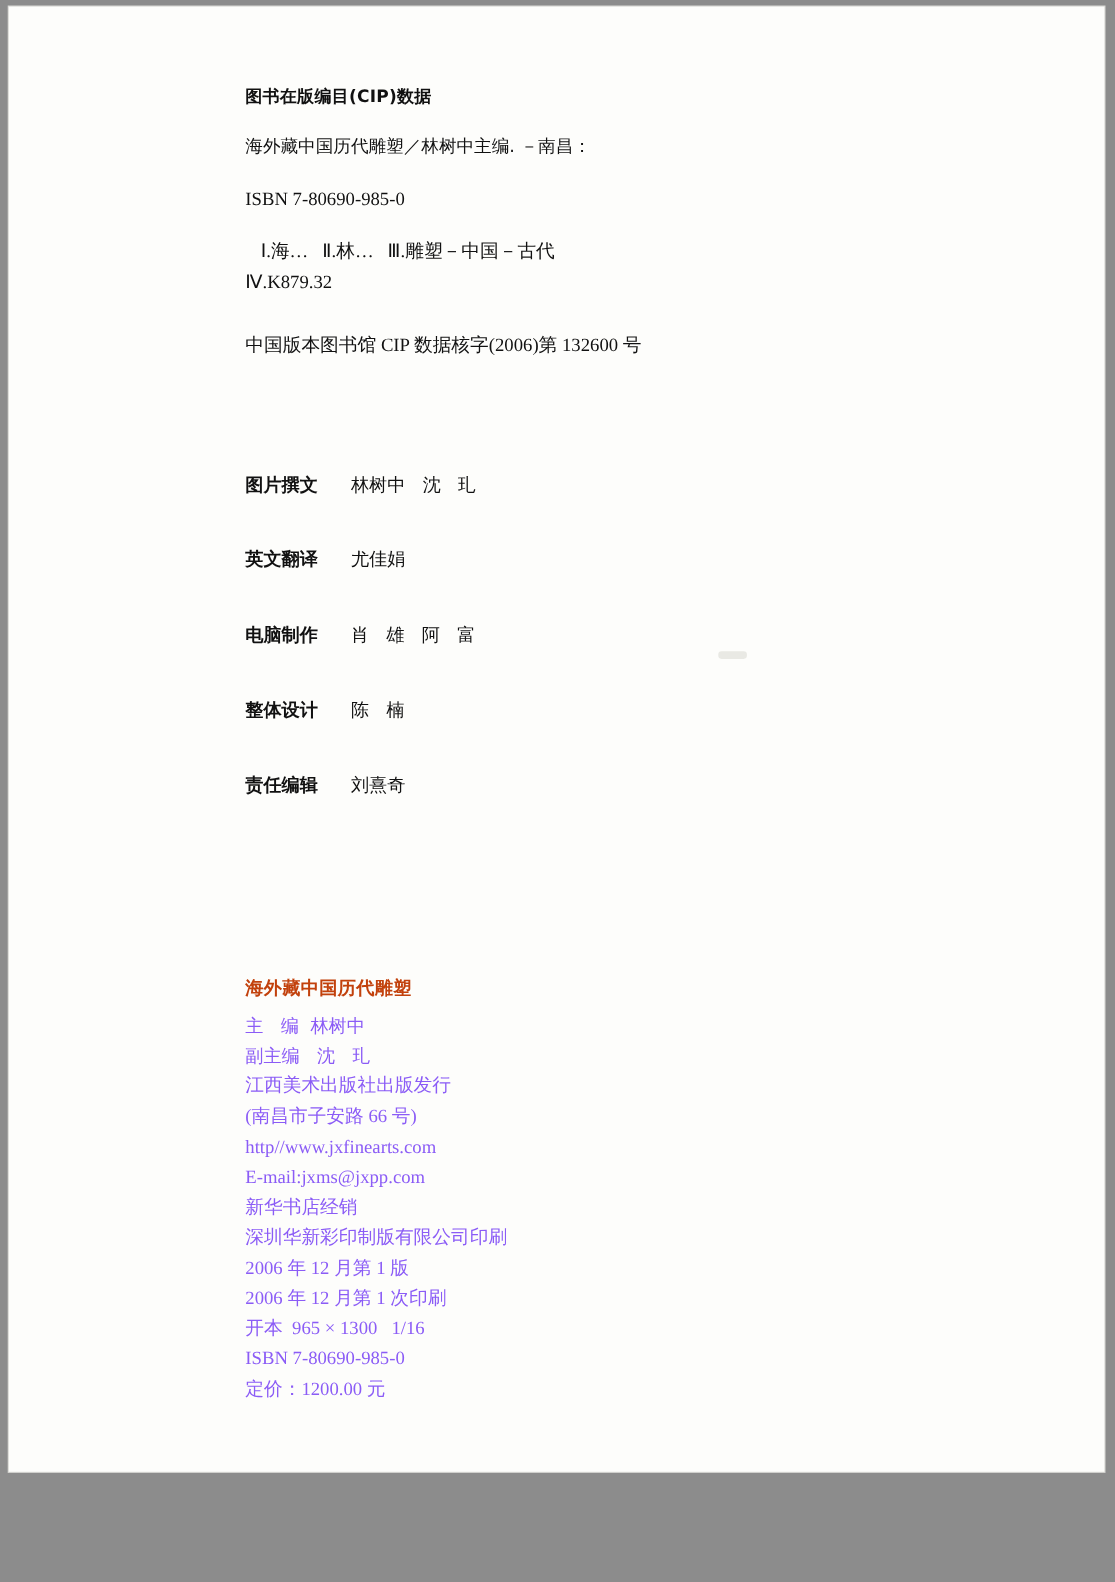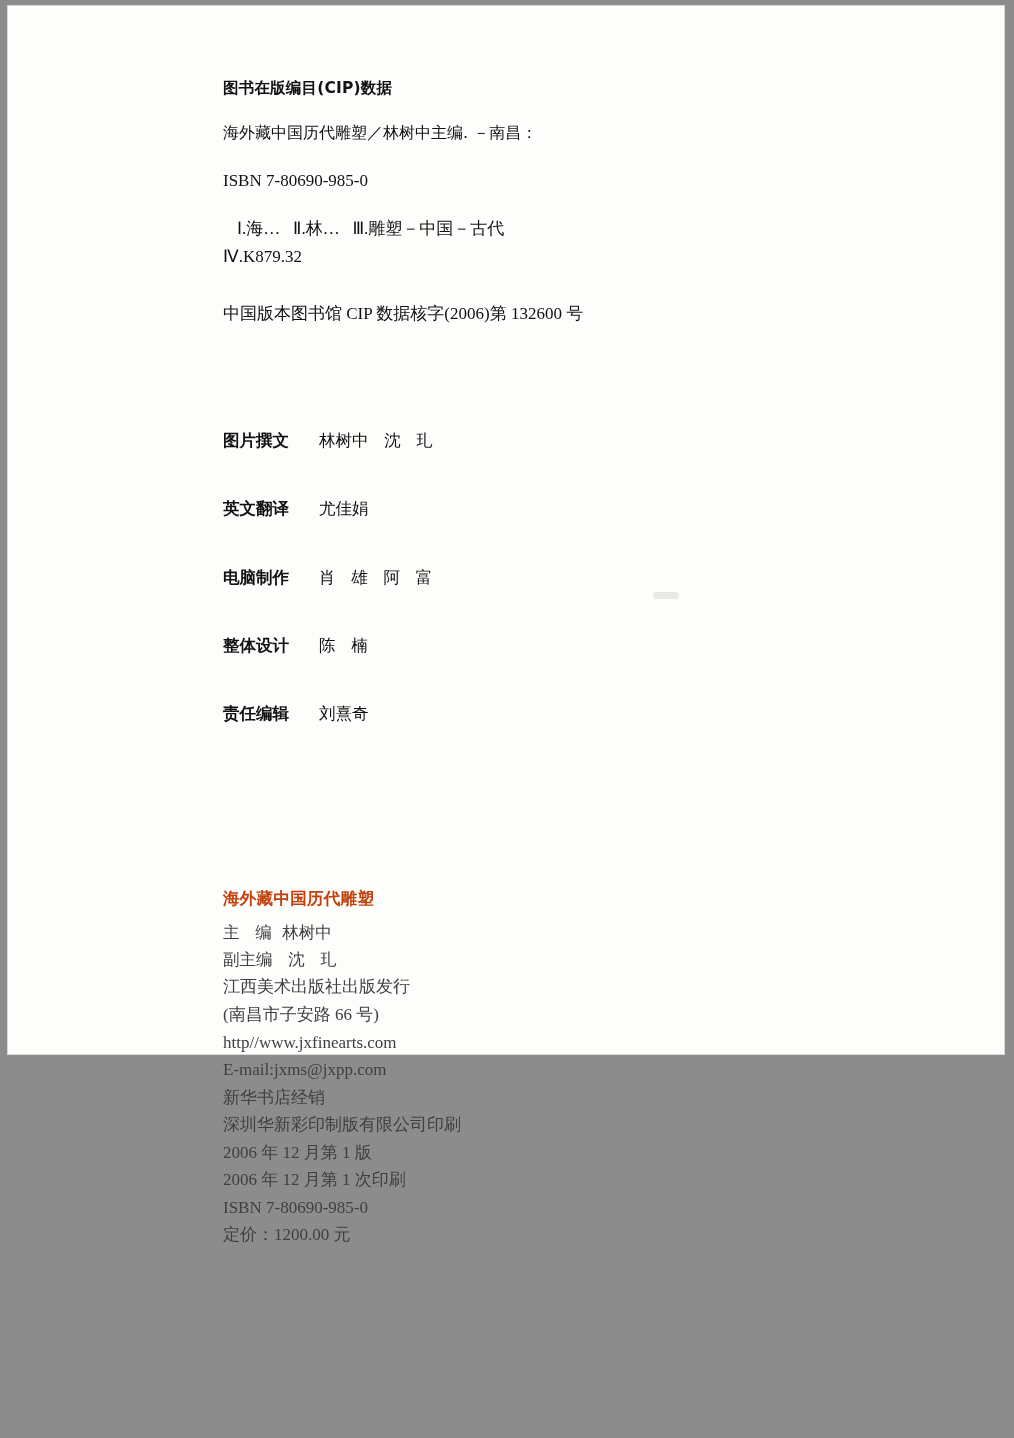--- a/index.html
+++ b/index.html
@@ -11,21 +11,21 @@
     width: 1014px;
     height: 1438px;
     overflow: hidden;
     font-family: "Liberation Serif", serif;
   }
   .page {
     position: absolute;
     left: 8px;
     top: 6px;
     width: 996px;
-    height: 1048px;
+    height: 1332px;
     background: #fdfdfb;
     box-shadow: 0 0 0 1px #d8d8d4;
   }
   .content {
     position: absolute;
     left: 215px;
     top: 72px;
     width: 700px;
   }
 
@@ -84,21 +84,21 @@
   .colophon-title {
     font-family: "DejaVu Sans", sans-serif;
     font-weight: bold;
     font-size: 16.5px;
     color: #c2410c;
     margin: 0 0 10px 0;
     letter-spacing: 0.3px;
   }
   .colophon-line {
     font-size: 17px;
-    color: #404040;
+    color: #8b5cf6;
     line-height: 1.62;
     white-space: pre;
     margin: 0;
   }
   .colophon-line.sans {
     font-family: "DejaVu Sans", sans-serif;
     font-size: 16.5px;
   }
   .smudge {
     position: absolute;
@@ -158,17 +158,18 @@
     <div class="colophon-line sans">主   编  林树中</div>
     <div class="colophon-line sans">副主编   沈   玌</div>
     <div class="colophon-line">江西美术出版社出版发行</div>
     <div class="colophon-line">(南昌市子安路 66 号)</div>
     <div class="colophon-line">http//www.jxfinearts.com</div>
     <div class="colophon-line">E-mail:jxms@jxpp.com</div>
     <div class="colophon-line">新华书店经销</div>
     <div class="colophon-line">深圳华新彩印制版有限公司印刷</div>
     <div class="colophon-line">2006 年 12 月第 1 版</div>
     <div class="colophon-line">2006 年 12 月第 1 次印刷</div>
+    <div class="colophon-line">开本  965 × 1300   1/16</div>
     <div class="colophon-line">ISBN 7-80690-985-0</div>
     <div class="colophon-line">定价：1200.00 元</div>
   </div>
 
 </div>
 
 </body></html>

